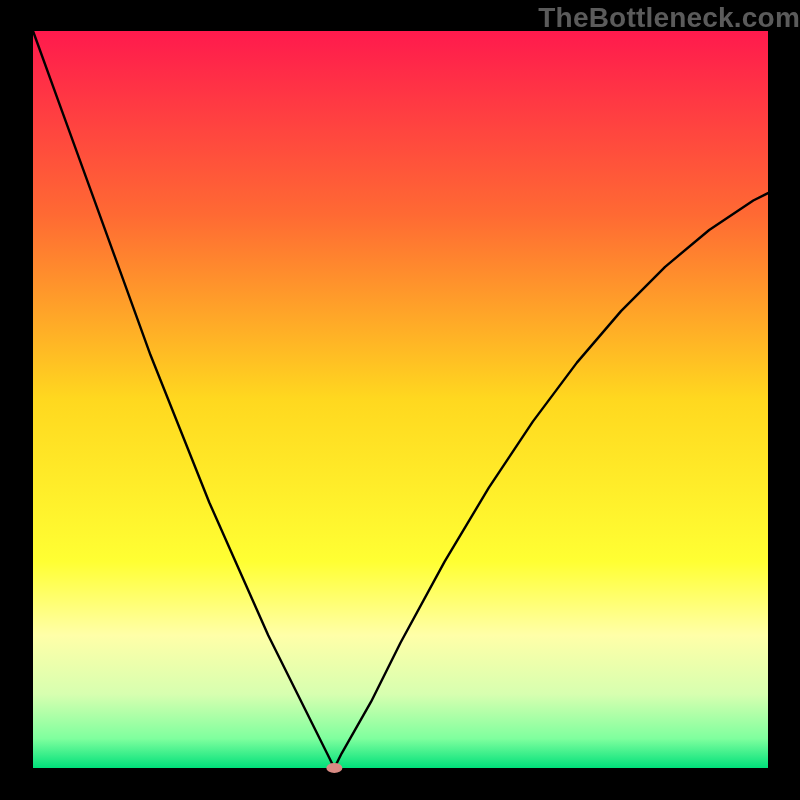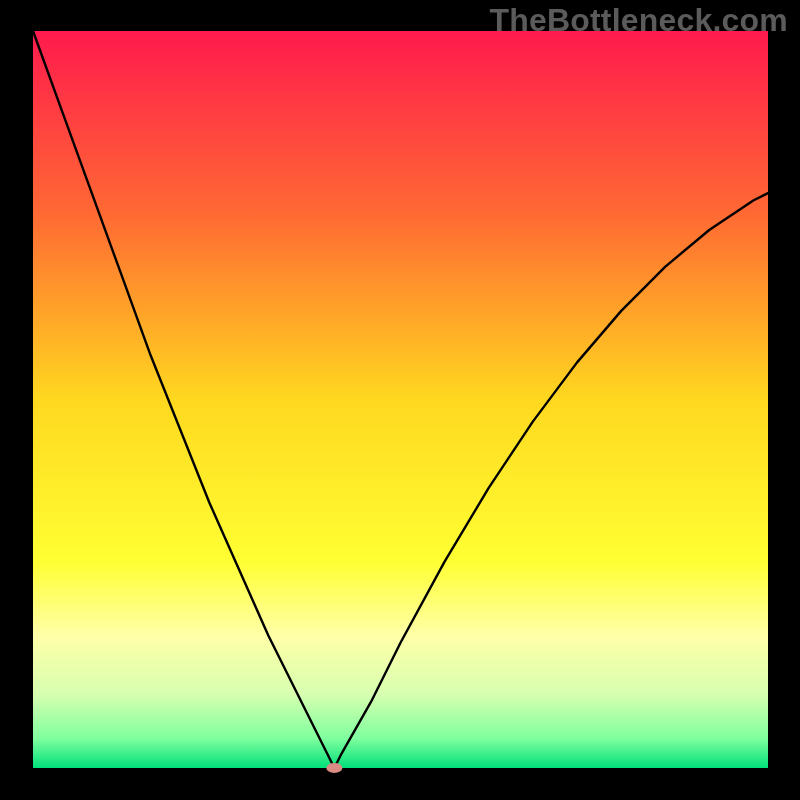--- a/index.html
+++ b/index.html
@@ -13,23 +13,23 @@
   }
   .frame {
     position: relative;
     width: 800px;
     height: 800px;
     background: #000;
   }
   .watermark {
     position: absolute;
     top: 2px;
-    right: 12px;
+    right: 0;
     color: #5b5b5b;
-    font-size: 32px;
+    font-size: 28px;
     font-weight: 600;
     letter-spacing: 0.2px;
     user-select: none;
   }
   svg {
     position: absolute;
     left: 0;
     top: 0;
   }
 </style>

